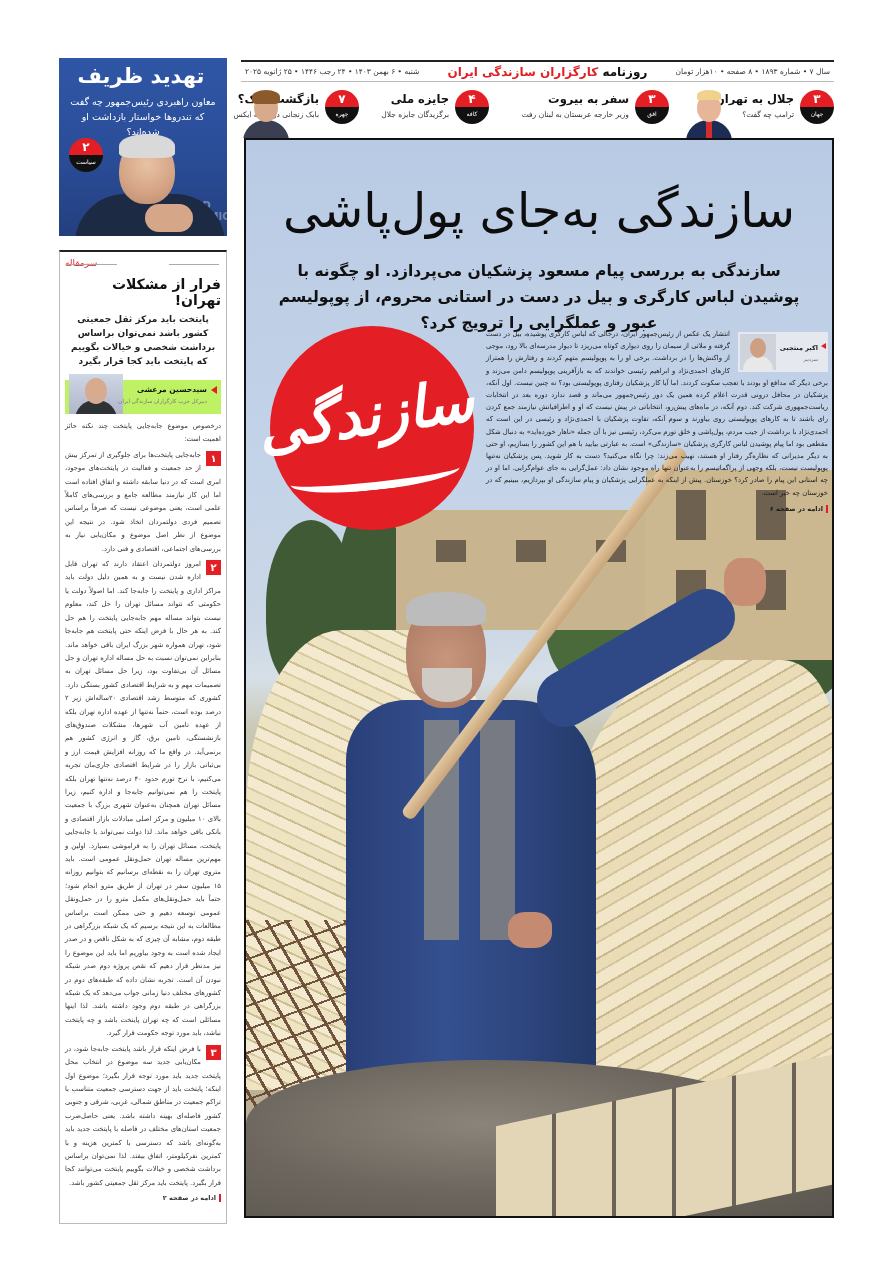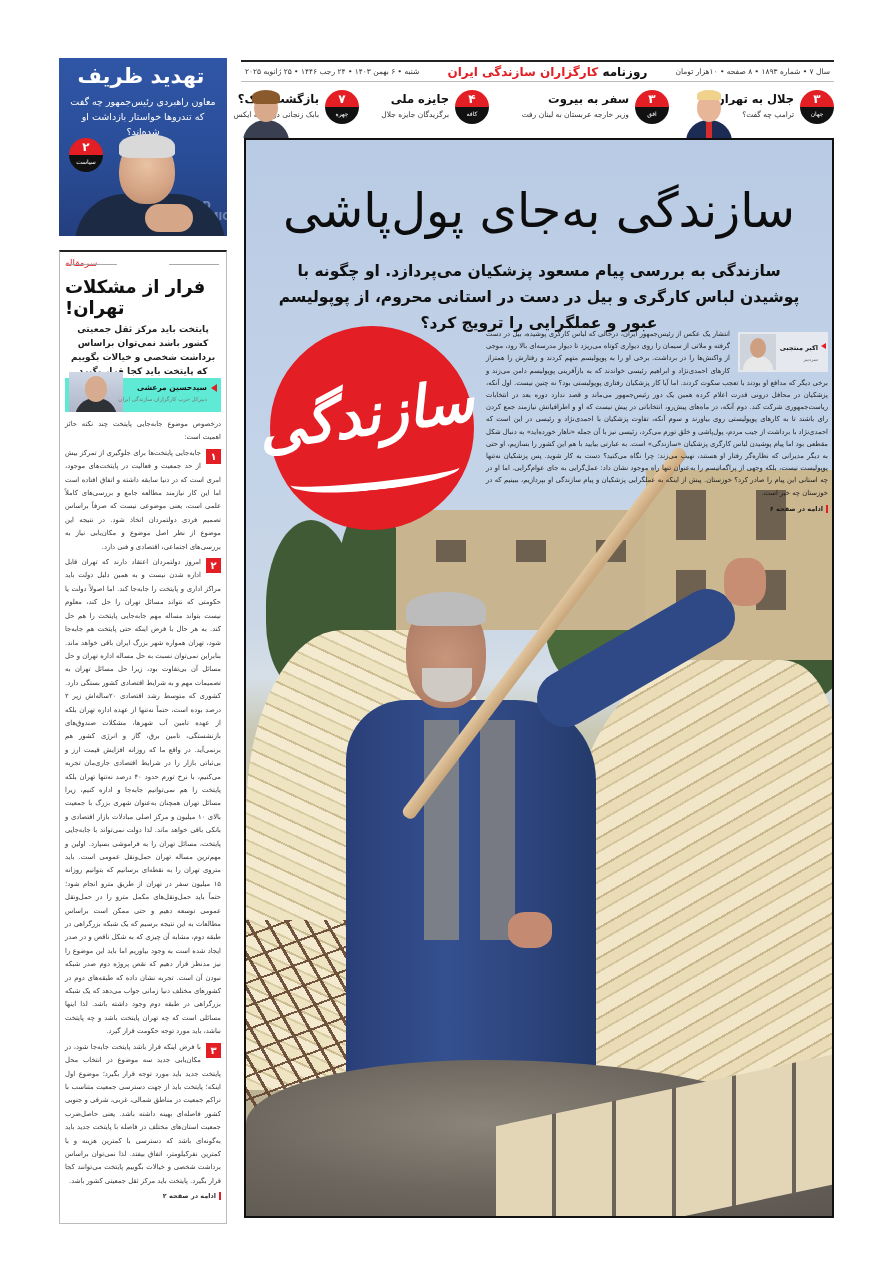--- a/index.html
+++ b/index.html
@@ -19,23 +19,23 @@
   .wef-text { position: absolute; right: 6px; top: 72px; color: rgba(255,255,255,0.35); font-size: 10px; font-weight: bold; line-height: 11px; text-align: left; }
   .badge { position: absolute; width: 34px; height: 34px; border-radius: 50%; overflow: hidden; }
   .badge .top { height: 50%; background: #e31e24; color: #fff; font-weight: bold; font-size: 12px; text-align: center; line-height: 18px; }
   .badge .bot { height: 50%; background: #111; color: #fff; font-size: 6px; text-align: center; line-height: 14px; }
   .teaser-badge { left: 10px; top: 80px; }
 
   .editorial { margin-top: 14px; border: 1px solid #bbb; border-top: 2px solid #222; padding: 4px 5px 6px; height: 974px; position: relative; }
   .ed-label { text-align: left; color: #e31e24; font-size: 9px; direction: rtl; margin: 2px 0 8px; position: relative; }
   .ed-label:before, .ed-label:after { content: ""; position: absolute; top: 6px; width: 50px; border-top: 1px solid #aaa; }
   .ed-label:before { left: 2px; } .ed-label:after { right: 2px; }
-  .ed-title { text-align: left; font-weight: bold; font-size: 18px; direction: rtl; margin-top: 6px; }
+  .ed-title { text-align: right; font-weight: bold; font-size: 14px; direction: rtl; margin-top: 6px; }
   .ed-sub { text-align: center; font-weight: bold; font-size: 9px; line-height: 14px; direction: rtl; margin-top: 4px; color: #222; }
-  .author-box { position: relative; height: 34px; margin: 0 0 6px; background: #5eead4; }
+  .author-box { position: relative; height: 34px; margin: 12px 0 6px; background: #bef264; }
   .author-photo { position: absolute; left: 4px; top: -6px; width: 54px; height: 40px; background: linear-gradient(180deg,#cfd6e4,#aeb6c8); overflow: hidden; }
   .author-photo i { position: absolute; left: 16px; top: 4px; width: 22px; height: 26px; border-radius: 50%; background: #d7ab8f; }
   .author-photo b { position: absolute; left: 6px; top: 26px; width: 42px; height: 20px; border-radius: 20px 20px 0 0; background: #2e3136; }
   .author-name { position: absolute; right: 14px; top: 5px; font-size: 7.5px; font-weight: bold; direction: rtl; }
   .author-role { position: absolute; right: 14px; top: 18px; font-size: 5.5px; color: #777; direction: rtl; }
   .author-arrow { position: absolute; right: 4px; top: 6px; width: 0; height: 0; border-top: 4px solid transparent; border-bottom: 4px solid transparent; border-right: 6px solid #e31e24; }
 
   .ed-body { direction: rtl; font-size: 6.8px; line-height: 13.4px; color: #333; text-align: justify; }
   .ed-body p { margin-bottom: 2px; }
   .num-box { float: right; width: 15px; height: 15px; background: #e31e24; color: #fff; font-weight: bold; font-size: 10px; text-align: center; line-height: 15px; margin-left: 5px; margin-top: 2px; }

